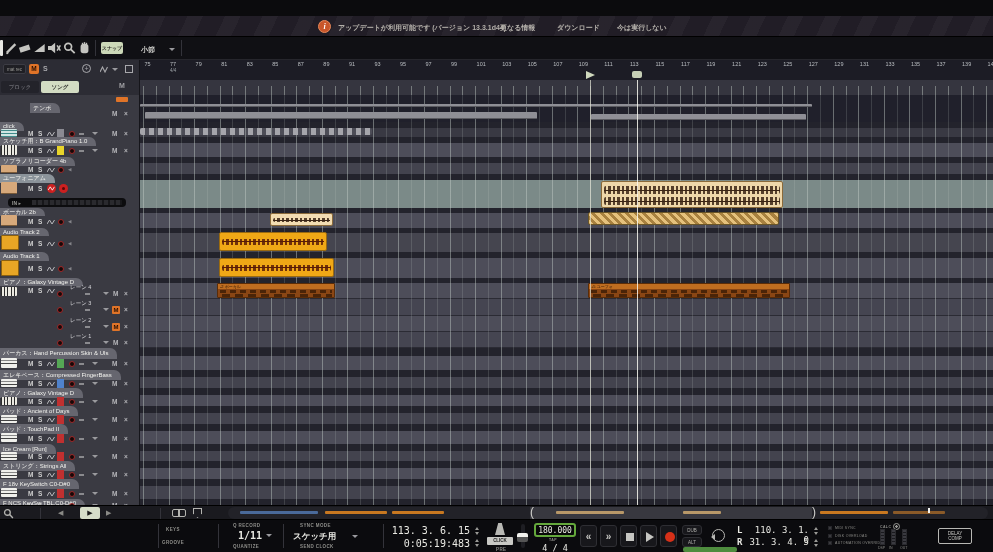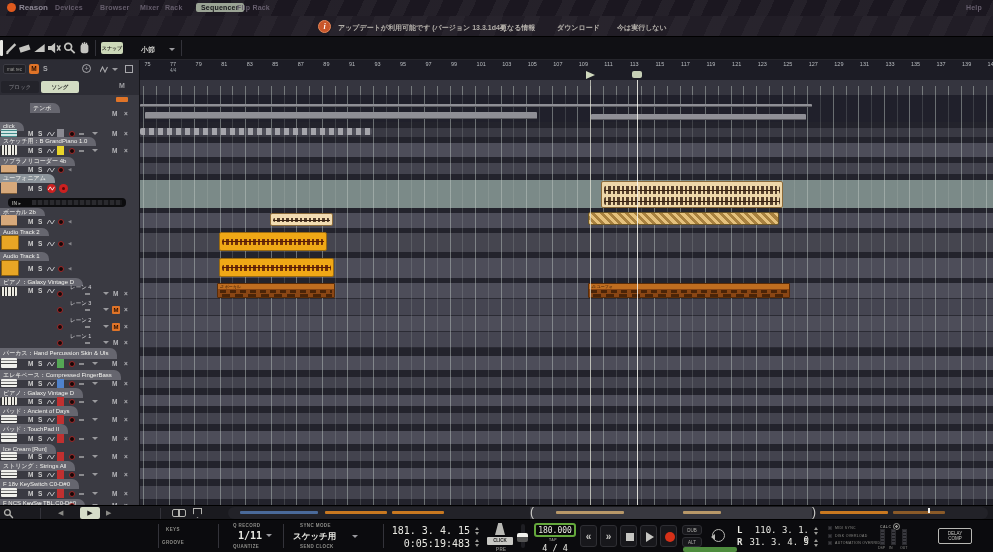--- a/index.html
+++ b/index.html
@@ -51,35 +51,20 @@
   .spin.dn { border-top:3px solid #9a9a96; }
   .ind-sq { position:absolute; width:4px; height:4px; background:#3a3a3e; border:1px solid #26262a; }
   .meter { position:absolute; width:5px; height:16px; border:1px solid #2a2a2e;
     background:repeating-linear-gradient(0deg,#3a3a40 0 2px,#1a1a1e 2px 3px); }
 </style>
 </head>
 <body>
 
 <div id="app">
 
-  <div class="abs menubar">
-    <div class="abs" style="left:7px; top:3px; display:flex; align-items:center; gap:3px;">
-      <span style="width:9px;height:9px;border-radius:50%;background:#e05a1e;display:inline-block;"></span>
-      <span style="font-size:8px;font-weight:700;color:#8d8794;">Reason</span>
-    </div>
-    <div id="menu-items">
-        <span class="abs menu-item" style="left: 55px;">Devices</span>
-        <span class="abs menu-item" style="left: 100px;">Browser</span>
-        <span class="abs menu-item" style="left: 140px;">Mixer</span>
-        <span class="abs menu-item" style="left: 165px;">Rack</span>
-        <span class="abs menu-item active" style="left: 196px;">Sequencer</span>
-        <span class="abs menu-item" style="left: 237px;">Flip Rack</span>
-      </div>
-    <span class="abs menu-item" style="left:966px;">Help</span>
-  </div>
 
   <div class="abs notifbar">
     <div class="abs" style="left:318px;top:4px;width:13px;height:13px;border-radius:50%;background:#c8562a;border:1px solid #e5885a;color:#fff;font-size:8px;font-weight:700;text-align:center;line-height:12px;font-family:'Liberation Serif',serif;font-style:italic;">i</div>
     <span class="abs notif-text" style="left:338px;">アップデートが利用可能です (バージョン 13.3.1d44)</span>
     <span class="abs notif-text" style="left:500px;">更なる情報</span>
     <span class="abs notif-text" style="left:557px;">ダウンロード</span>
     <span class="abs notif-text" style="left:617px;">今は実行しない</span>
   </div>
 
   <div class="abs toolbar">
@@ -561,21 +546,21 @@
     <div class="ddown" style="left:266px;top:14px;position:absolute;"></div>
     <span class="tlabel" style="left:233px;top:24px;">QUANTIZE</span>
     <div class="abs vsep" style="left:283px;top:4px;height:24px;"></div>
 
     <span class="tlabel" style="left:300px;top:3px;">SYNC MODE</span>
     <span class="abs" style="left:293px;top:11px;font-size:8.5px;font-weight:700;color:#e9e9e3;">スケッチ用</span>
     <div class="ddown" style="left:352px;top:15px;position:absolute;"></div>
     <span class="tlabel" style="left:300px;top:24px;">SEND CLOCK</span>
     <div class="abs vsep" style="left:383px;top:4px;height:24px;"></div>
 
-    <span class="tvalue" style="left:390px;top:5px;width:80px;text-align:right;font-size:10px;">181. 3. 4. 15</span>
+    <span class="tvalue" style="left:390px;top:5px;width:80px;text-align:right;font-size:10px;">113. 3. 6. 15</span>
     <div class="spin up" style="left:475px;top:7px;"></div>
     <div class="spin dn" style="left:475px;top:12px;"></div>
     <span class="tvalue" style="left:390px;top:18px;width:80px;text-align:right;font-size:10px;">0:05:19:483</span>
     <div class="spin up" style="left:475px;top:19px;"></div>
     <div class="spin dn" style="left:475px;top:24px;"></div>
 
     <div class="abs" style="left:495px;top:3px;width:10px;height:12px;background:#b8b8b4;clip-path:polygon(32% 0,68% 0,100% 100%,0 100%);"></div>
     <div class="abs" style="left:487px;top:17px;width:26px;height:8px;background:#c9c9c5;color:#1c1c1c;font-size:4.5px;font-weight:700;text-align:center;line-height:8px;border-radius:1px;">CLICK</div>
     <span class="tlabel" style="left:496px;top:27px;">PRE</span>
     <div class="abs" style="left:521px;top:4px;width:4px;height:24px;background:#1e1e23;border-radius:2px;"></div>

